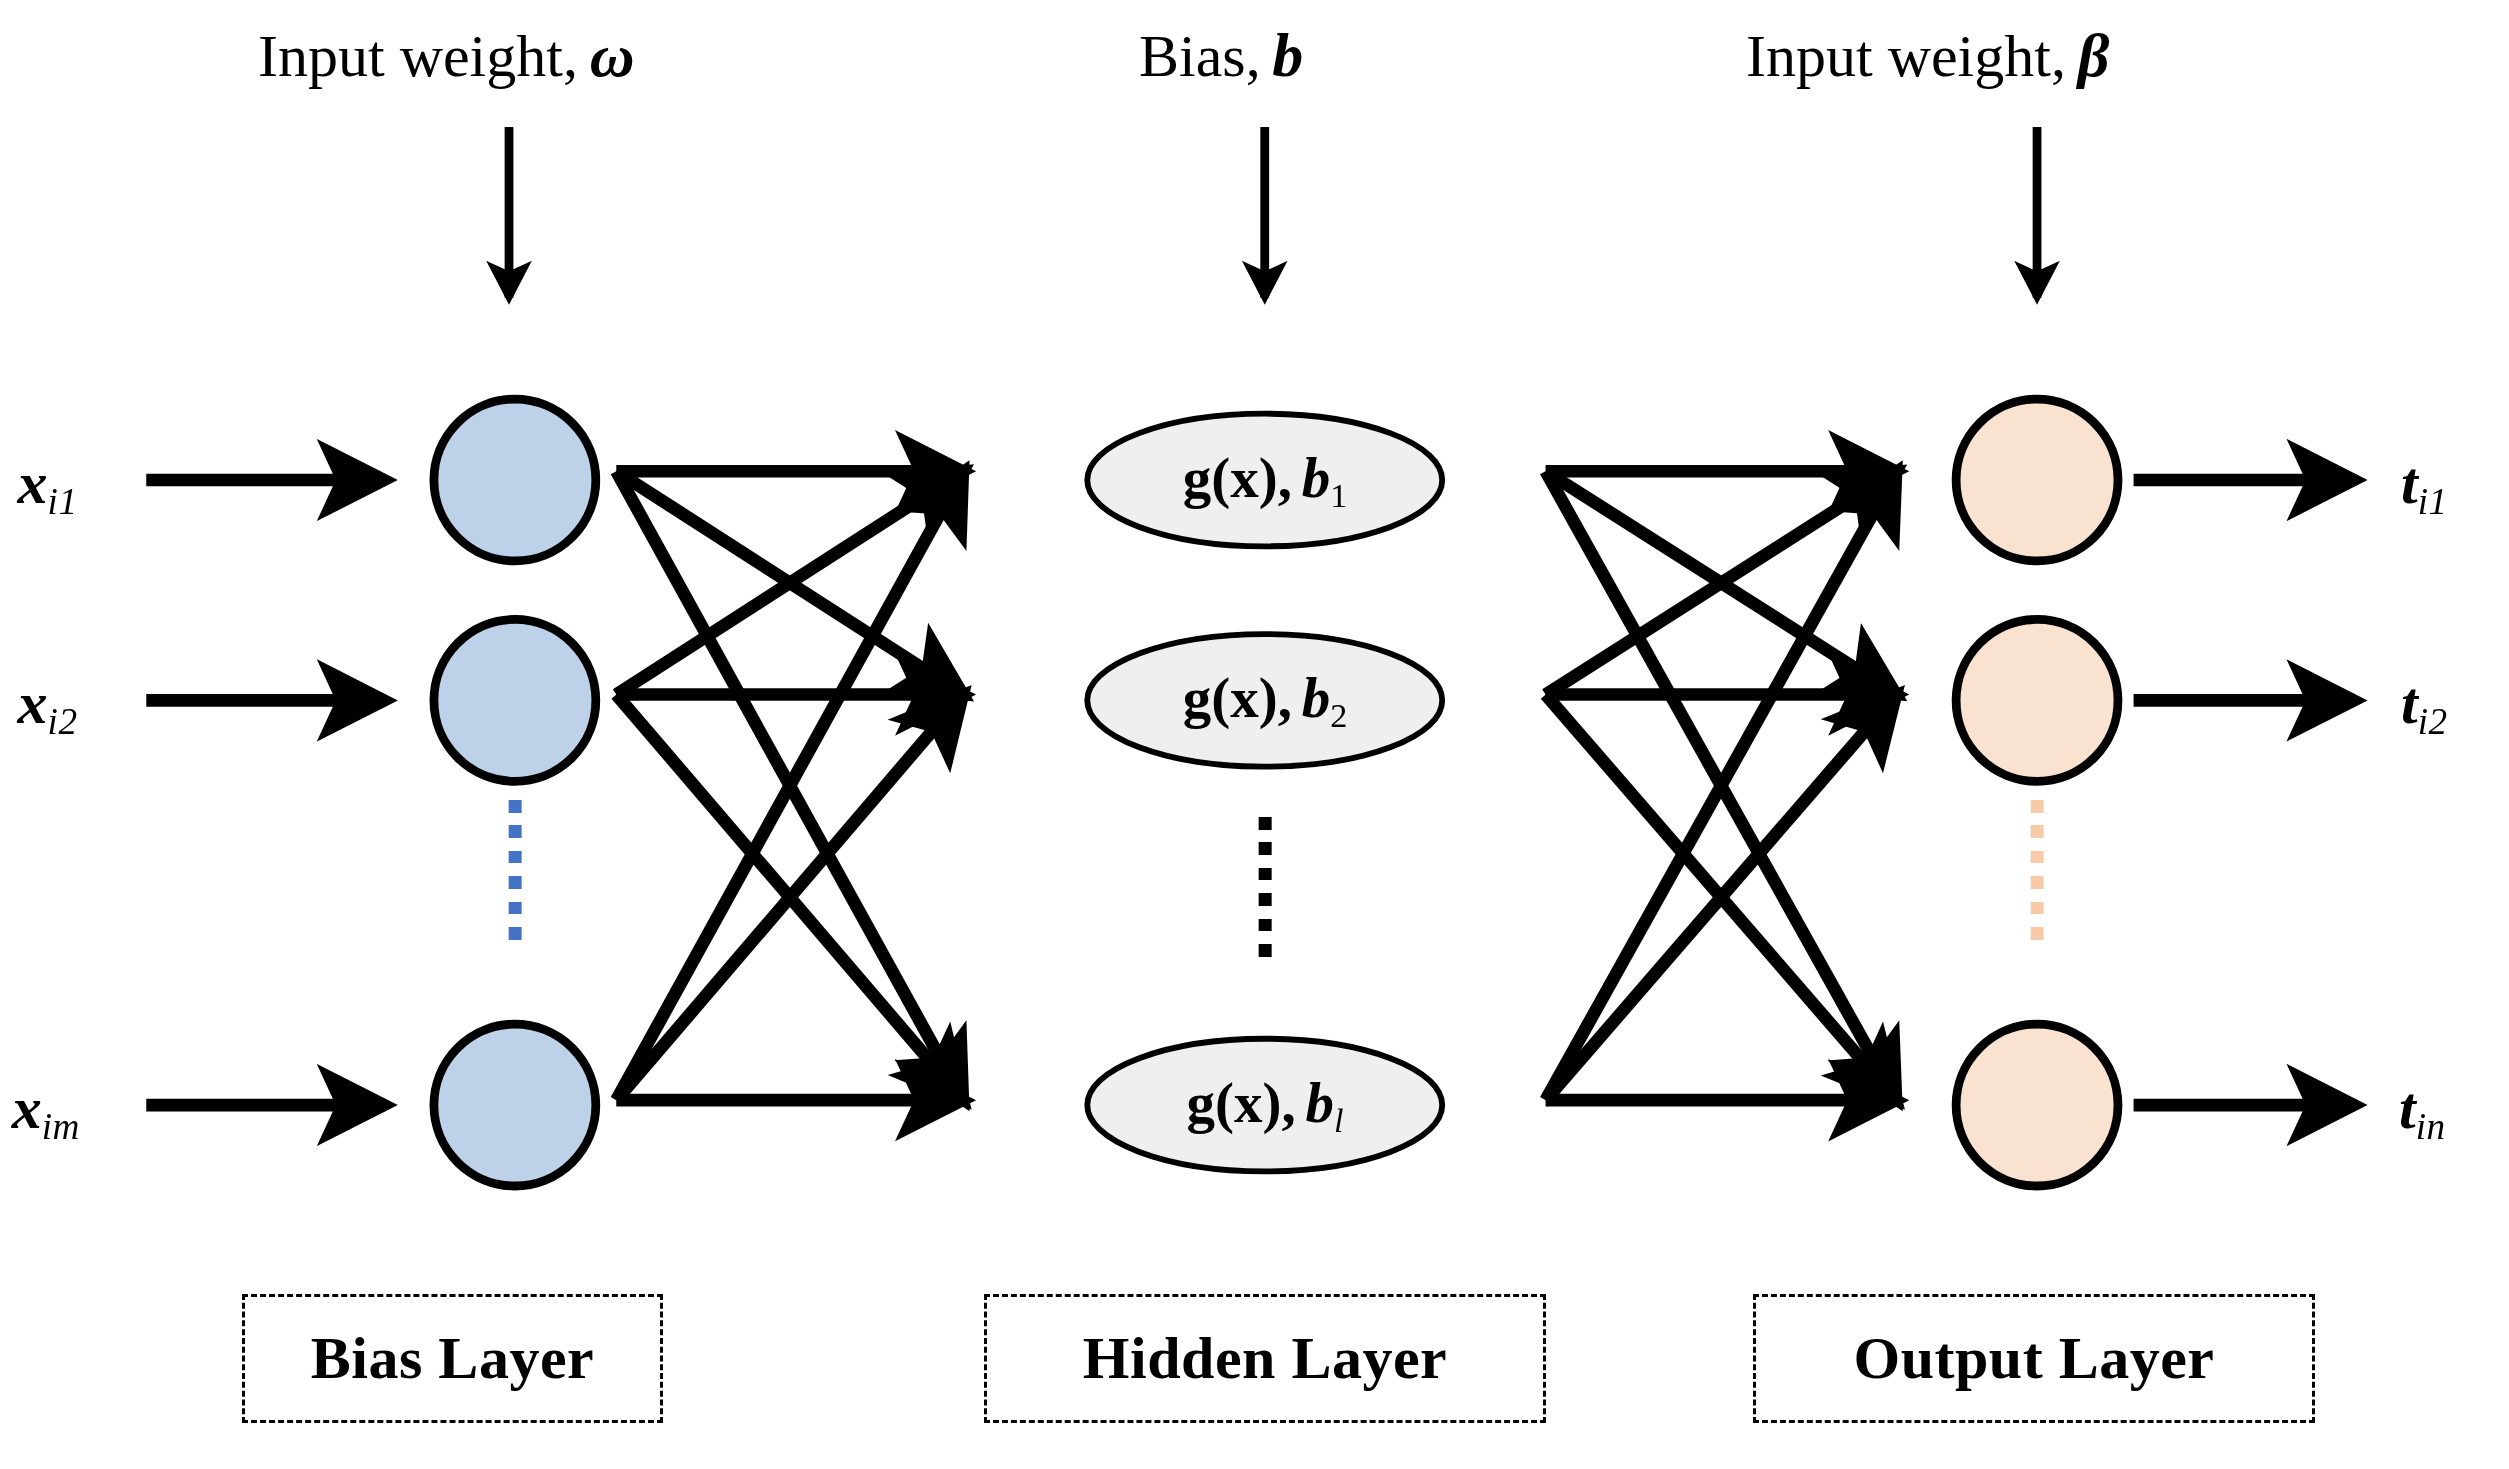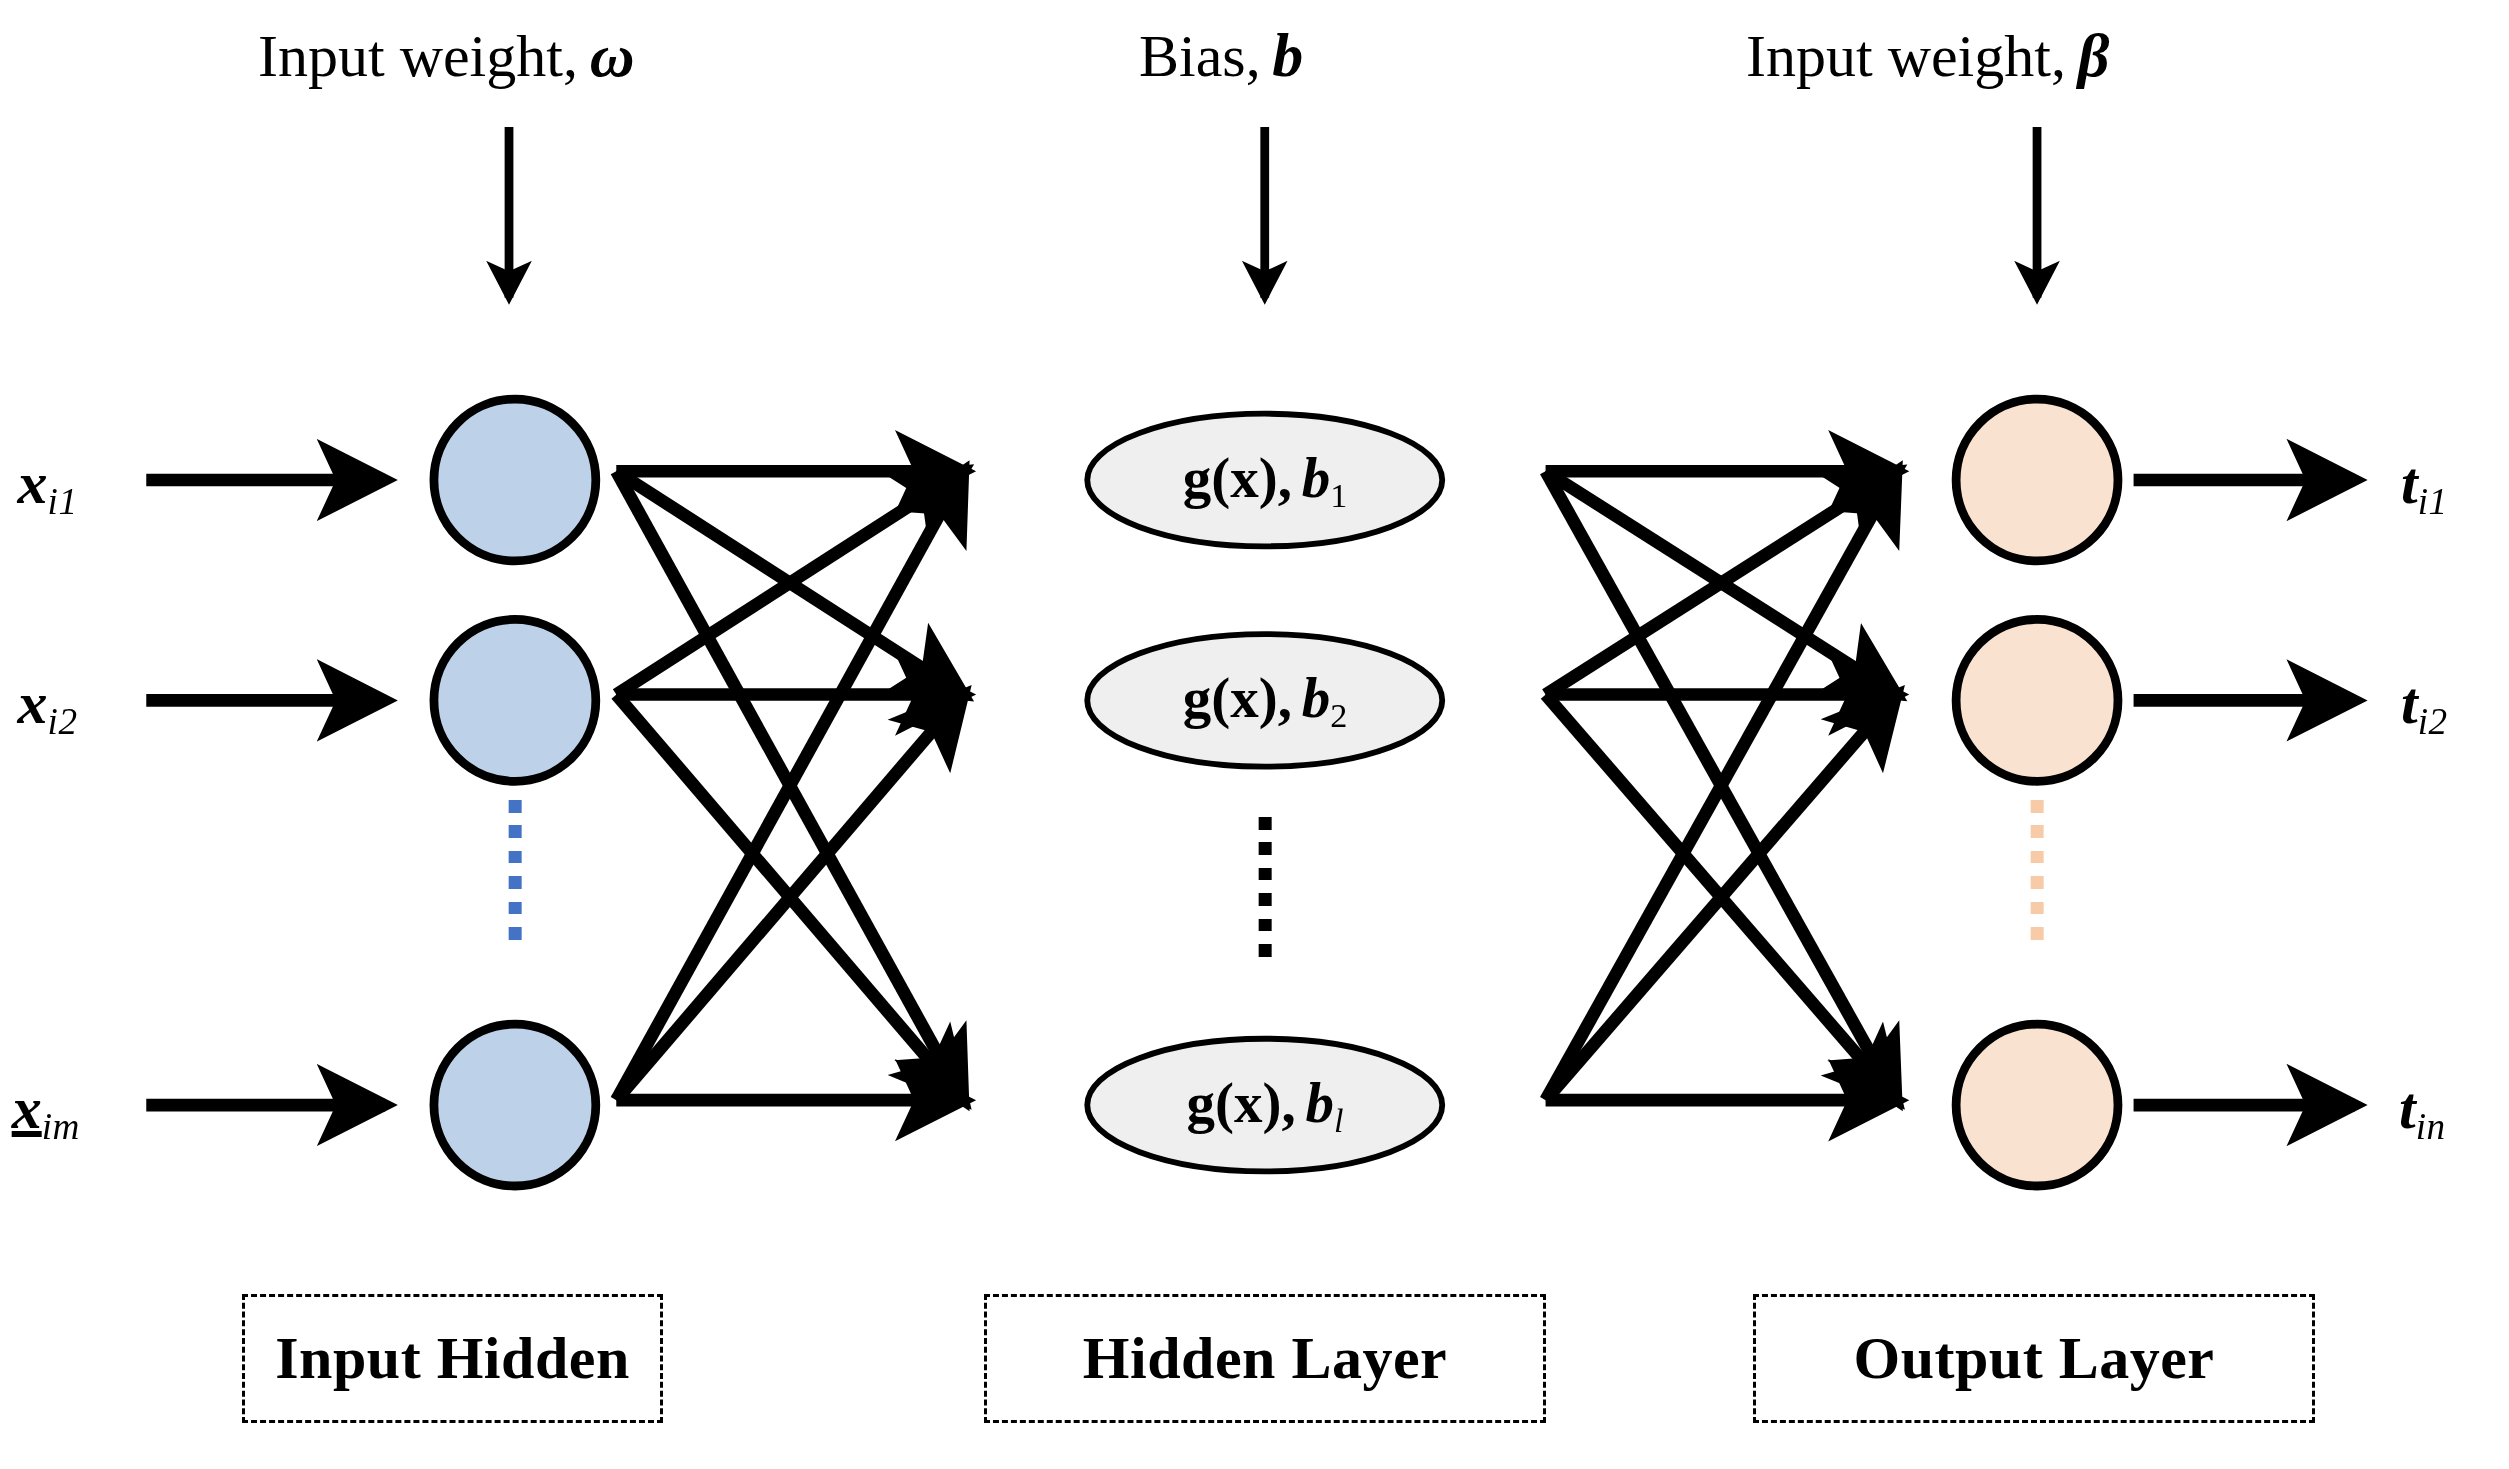--- a/index.html
+++ b/index.html
@@ -199,21 +199,21 @@
   <div class="lbl top-label" style="left:1746px; top:11.7px;">
     <span>Input weight,</span><span class="sym">β</span>
   </div>
 
   <div class="lbl io-label" style="left:17.6px; top:441px;">
     <span>x</span><sub>i1</sub>
   </div>
   <div class="lbl io-label" style="left:17.6px; top:661px;">
     <span>x</span><sub>i2</sub>
   </div>
-  <div class="lbl io-label" style="left:11.7px; top:1066px;text-decoration:underline;">
+  <div class="lbl io-label" style="left:11.7px; top:1066px;">
     <span>x</span><sub>im</sub>
   </div>
 
   <div class="hidden-label" style="left:1265px; top:480px;">
     <span class="gfun">g(x),</span><span class="bsym"><span>b</span><sub>1</sub></span>
   </div>
 
   <div class="hidden-label" style="left:1265px; top:700px;">
     <span class="gfun">g(x),</span><span class="bsym"><span>b</span><sub>2</sub></span>
   </div>
@@ -251,21 +251,21 @@
   <div class="dots" id="dots-output" style="left:2037px; top:800px;">
       <span style="background: rgb(247, 203, 167);"></span>
       <span style="background: rgb(247, 203, 167);"></span>
       <span style="background: rgb(247, 203, 167);"></span>
       <span style="background: rgb(247, 203, 167);"></span>
       <span style="background: rgb(247, 203, 167);"></span>
       <span style="background: rgb(247, 203, 167);"></span>
     </div>
 
   <div class="layer-box" style="left:242px; top:1294px; width:421px; height:129px;">
-    <span class="layer-box-text">Input Hidden</span>
+    <span class="layer-box-text">Bias Layer</span>
   </div>
   <div class="layer-box" style="left:1753px; top:1294px; width:562px; height:129px;">
     <span class="layer-box-text">Output Layer</span>
   </div>
   <div class="layer-box" style="left:984px; top:1294px; width:562px; height:129px;">
     <span class="layer-box-text">Hidden Layer</span>
   </div>
 
 </div>
 

